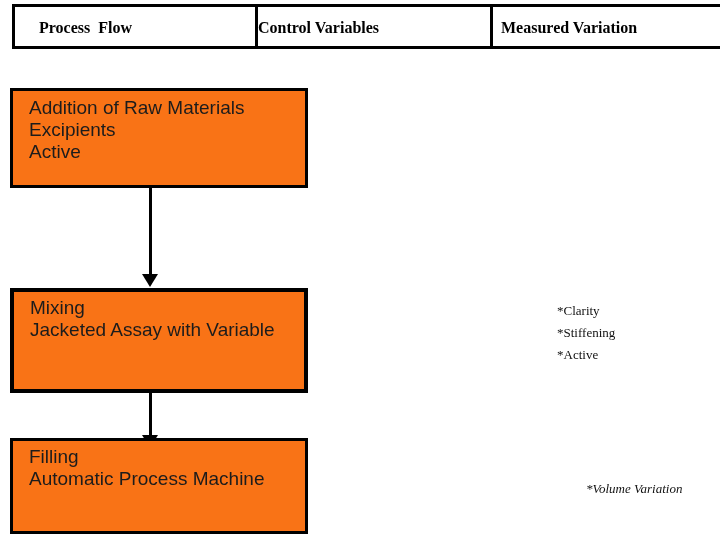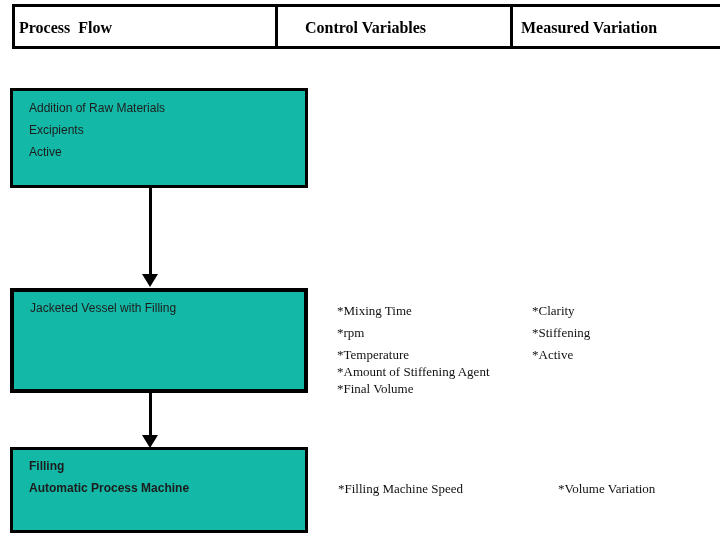--- a/index.html
+++ b/index.html
@@ -7,54 +7,54 @@
     position:relative;width:720px;height:540px;background:#ffffff;
     overflow:hidden;font-family:"Liberation Sans",sans-serif;
   }
   
   .header{
     position:absolute;left:12px;top:4px;width:730px;height:45px;
     border:3px solid #000;box-sizing:border-box;display:flex;
     font-family:"Liberation Serif",serif;font-weight:bold;font-size:16px;color:#000;
   }
   .hcell{display:flex;align-items:center;box-sizing:border-box;padding-top:3px;white-space:pre;}
-  .hcell.c1{width:260px;padding-left:4px;}
-  .hcell.c2{width:235px;border-left:3px solid #000;padding-left:27px;}
+  .hcell.c1{width:240px;padding-left:24px;}
+  .hcell.c2{width:235px;border-left:3px solid #000;}
   .hcell.c3{flex:1;border-left:3px solid #000;padding-left:8px;}
   
   .pbox{
     position:absolute;left:10px;width:298px;box-sizing:border-box;
-    border:3px solid #000;color:#1c1c1c;font-size:12px;line-height:22px;
-    padding:6px 12px 0 16px;background:#14b8a6;
+    border:3px solid #000;color:#1c1c1c;font-size:19px;line-height:22px;
+    padding:6px 12px 0 16px;background:#f97316;
   }
   .box1{top:88px;height:100px;}
   .box2{top:288px;height:105px;border-width:4px;padding-top:5px;}
-  .box3{top:447px;height:86px;padding-top:5px;font-weight:bold;}
+  .box3{top:438px;height:96px;padding-top:5px;}
   
   .arrow-line{position:absolute;left:149px;width:3px;background:#000;}
   .a1{top:187px;height:87px;}
   .a2{top:392px;height:43px;}
   .arrow-head{
     position:absolute;left:142px;width:0;height:0;
     border-left:8px solid transparent;border-right:8px solid transparent;
     border-top:13px solid #000;
   }
   .ah1{top:274px;}
   .ah2{top:435px;}
   
   .var-list{
     position:absolute;font-family:"Liberation Serif",serif;font-size:13px;
     line-height:17px;color:#111;
   }
   .var-list .item{margin:0;}
   .var-list .item.gap{margin-bottom:5px;}
   .cv-mixing{left:337px;top:302px;}
-  .mr-mixing{left:532px;top:302px;}
+  .mr-mixing{left:557px;top:302px;}
   .cv-filling{left:338px;top:480px;}
-  .mr-filling{left:558px;top:480px;}
+  .mr-filling{left:586px;top:480px;font-style:italic;}
 </style>
 </head>
 <body>
 
 <div class="canvas">
 
   <div class="header">
     <div class="hcell c1">
       <span>Process  Flow</span>
     </div>
@@ -69,46 +69,37 @@
   <div class="pbox box1">
     <div>Addition of Raw Materials</div>
     <div>Excipients</div>
     <div>Active</div>
   </div>
 
   <div class="arrow-line a1"></div>
   <div class="arrow-head ah1"></div>
 
   <div class="pbox box2">
-    <div>Jacketed Vessel with Filling</div>
+    <div>Mixing</div>
+    <div>Jacketed Assay with Variable</div>
   </div>
 
-  <div class="var-list cv-mixing">
-    <div class="item gap">*Mixing Time</div>
-    <div class="item gap">*rpm</div>
-    <div class="item">*Temperature</div>
-    <div class="item">*Amount of Stiffening Agent</div>
-    <div class="item">*Final Volume</div>
-  </div>
 
   <div class="var-list mr-mixing">
     <div class="item gap">*Clarity</div>
     <div class="item gap">*Stiffening</div>
     <div class="item">*Active</div>
   </div>
 
   <div class="arrow-line a2"></div>
   <div class="arrow-head ah2"></div>
 
   <div class="pbox box3">
     <div>Filling</div>
     <div>Automatic Process Machine</div>
   </div>
 
-  <div class="var-list cv-filling">
-    <div class="item">*Filling Machine Speed</div>
-  </div>
 
   <div class="var-list mr-filling">
     <div class="item">*Volume Variation</div>
   </div>
 
 </div>
 
 </body></html>

